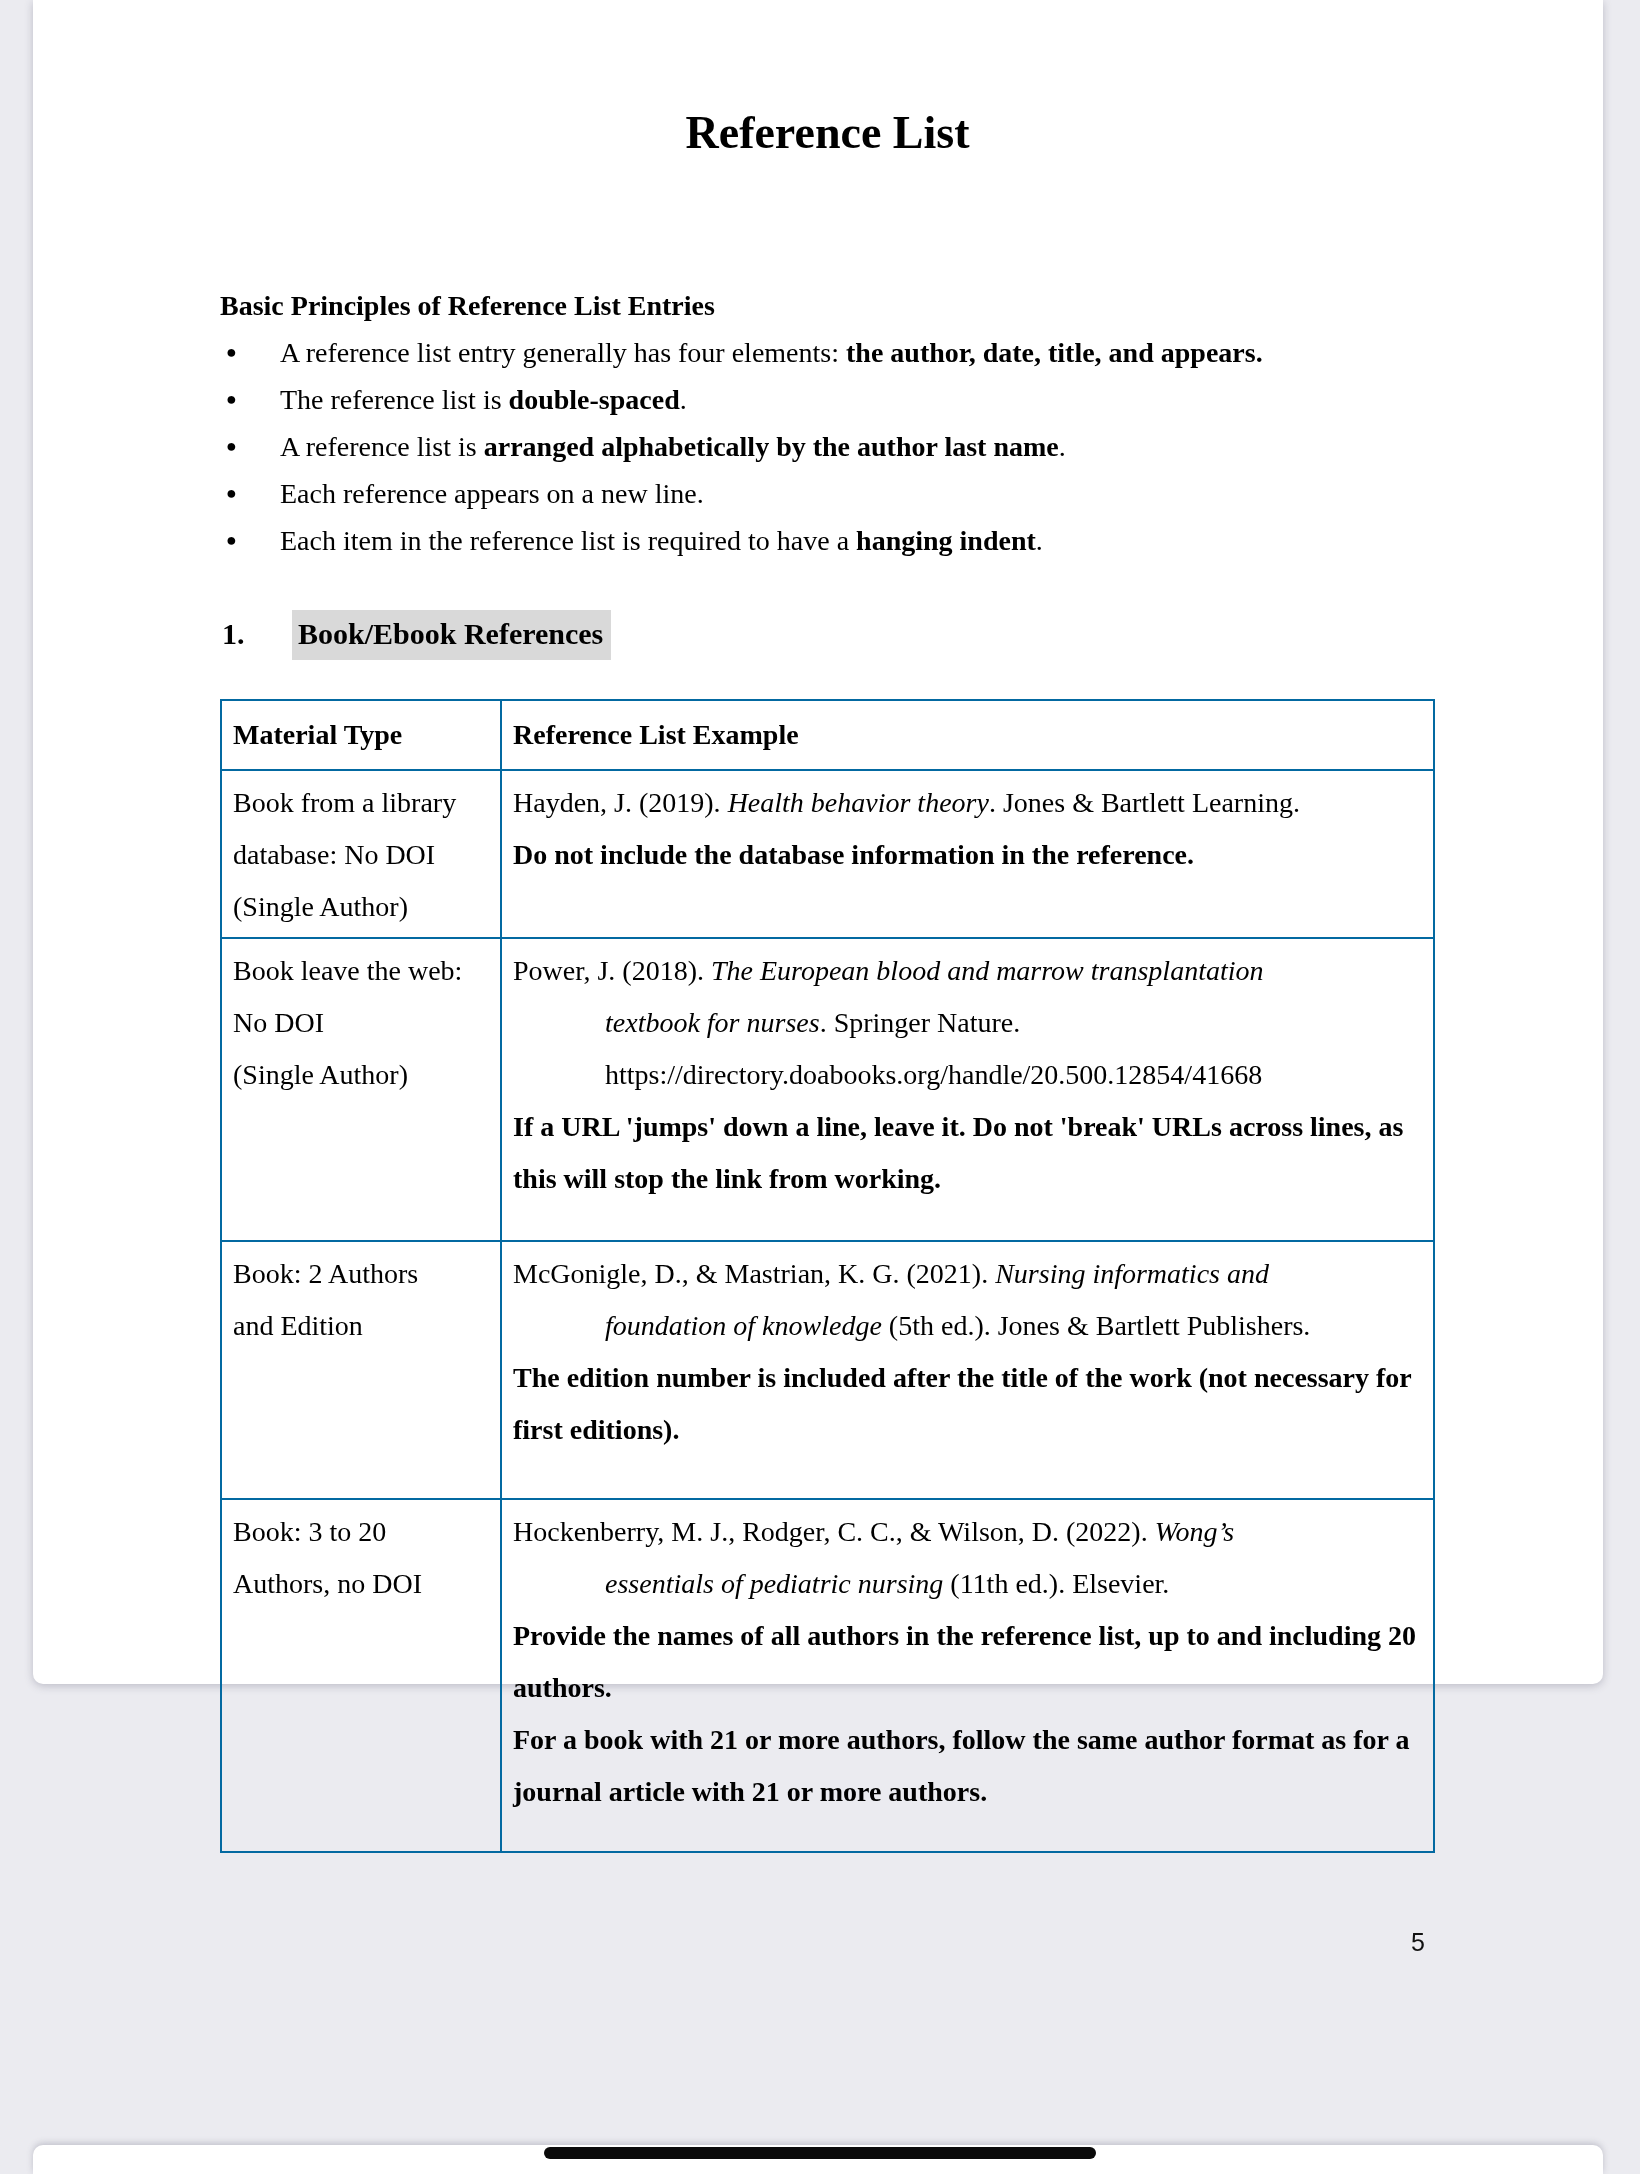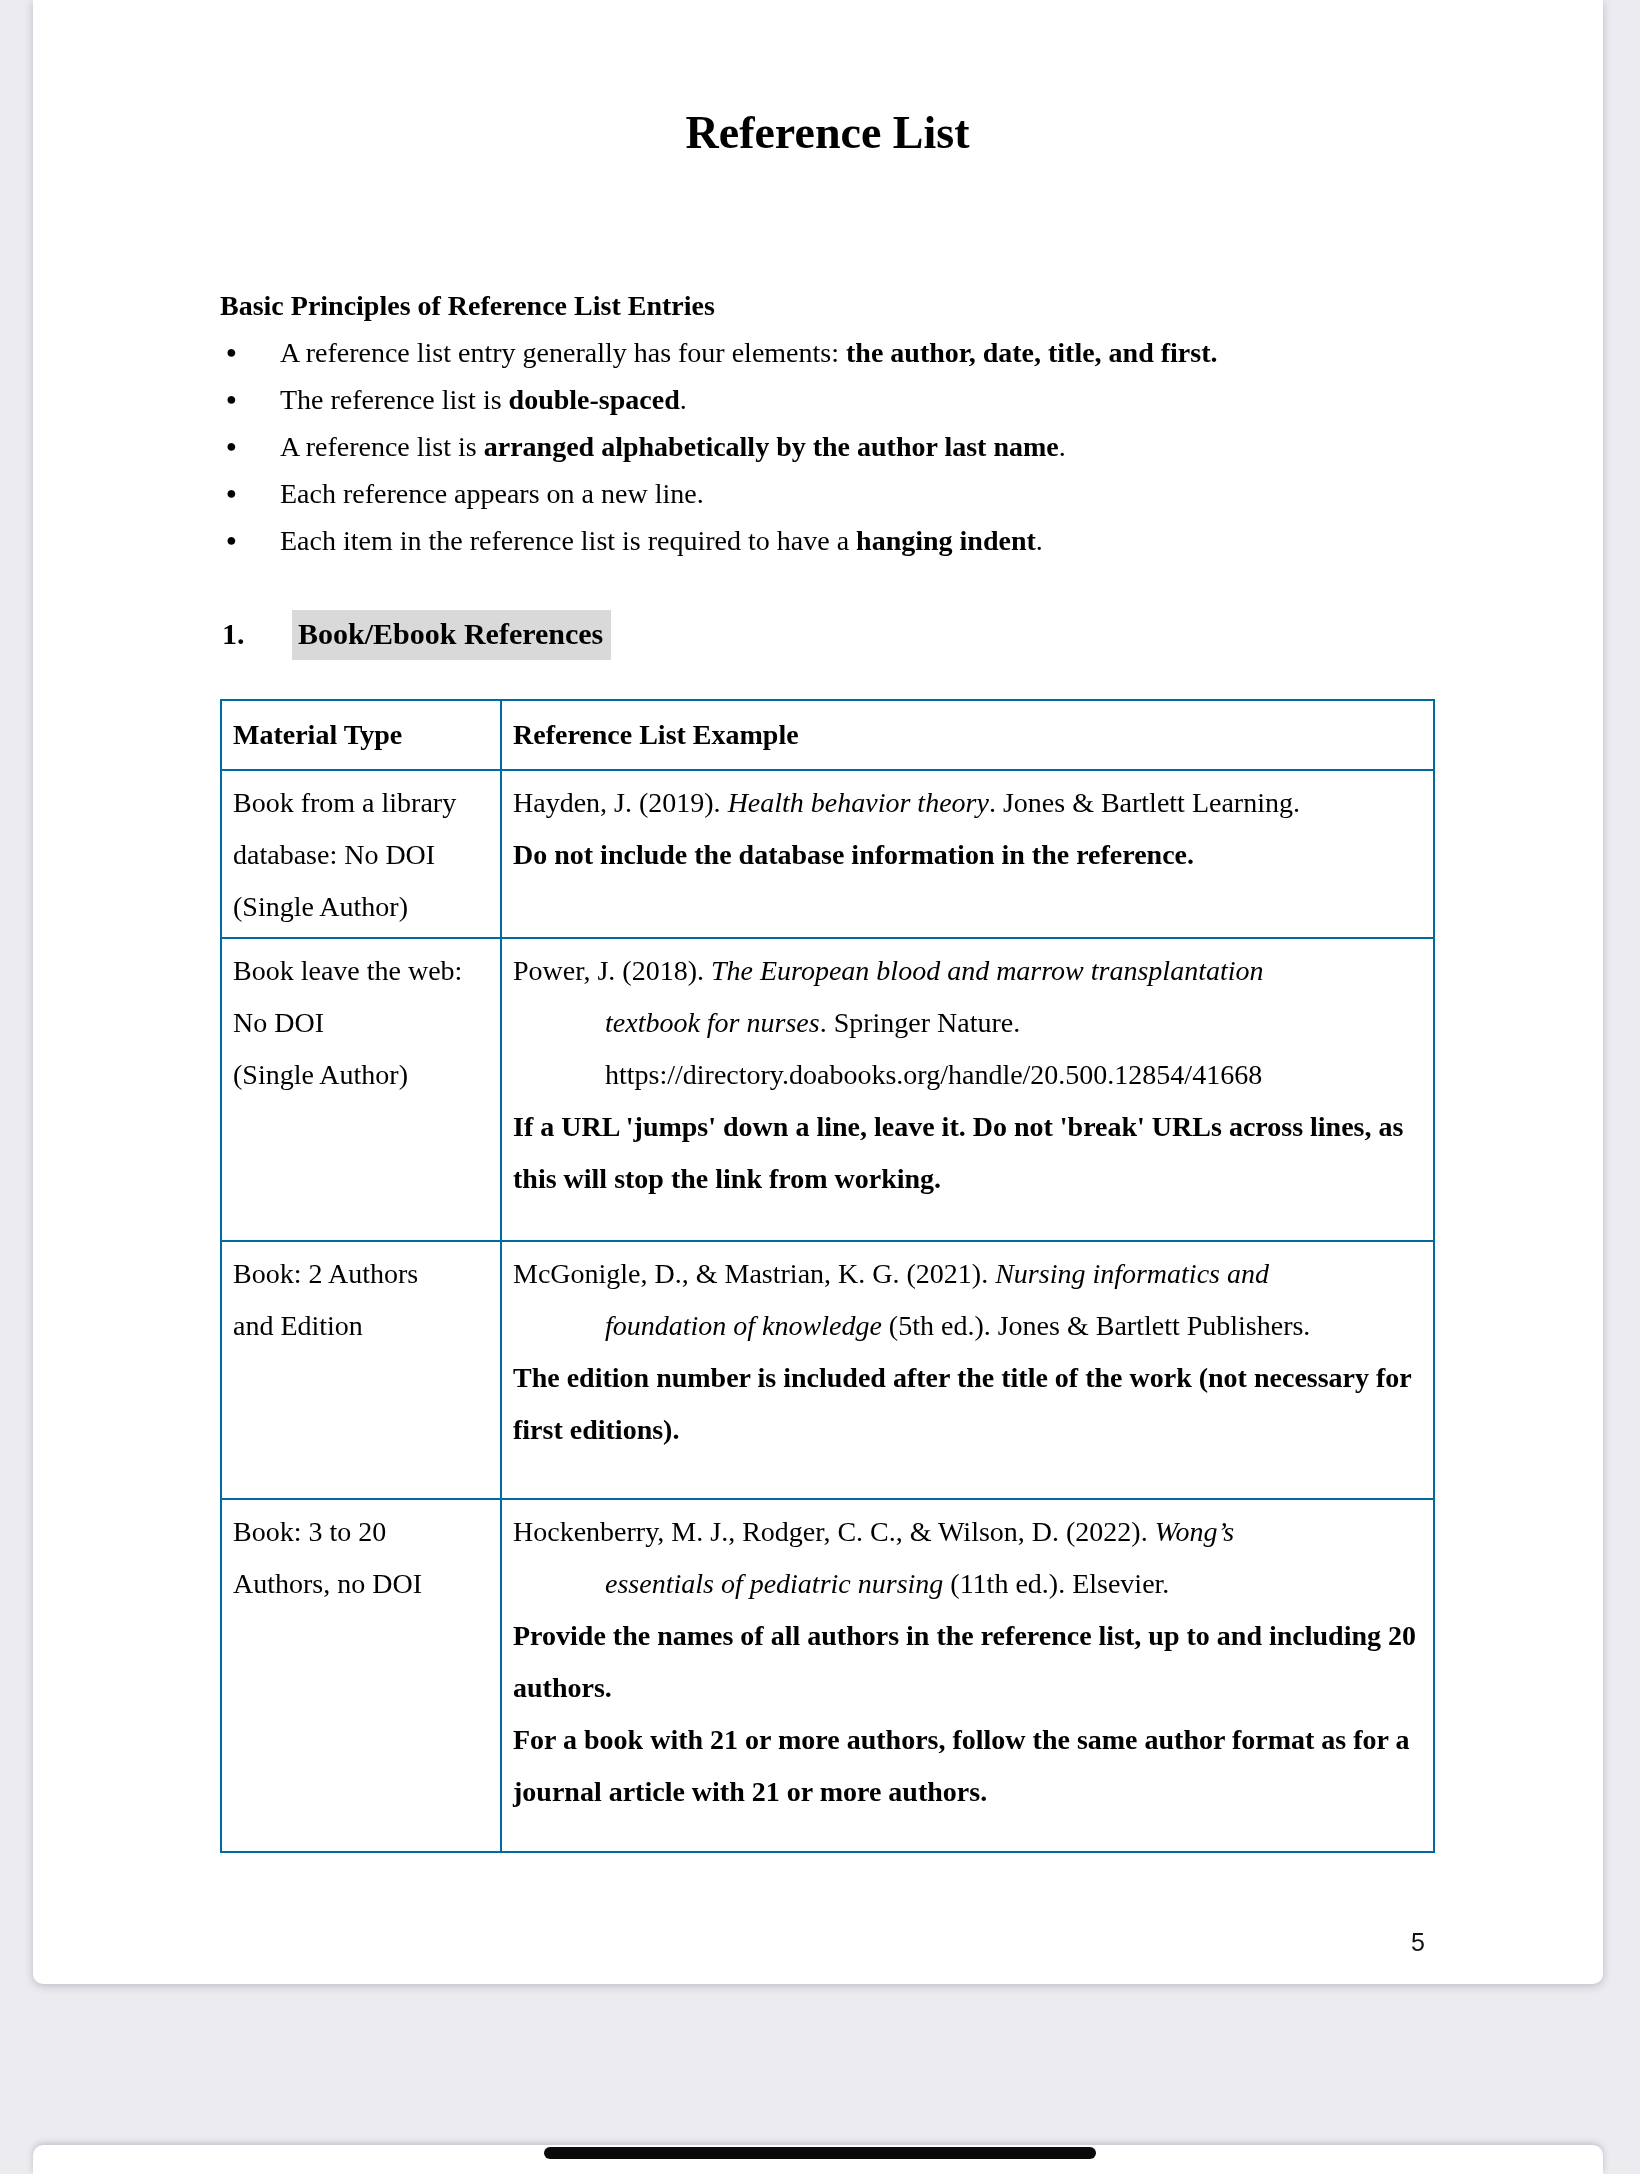--- a/index.html
+++ b/index.html
@@ -7,21 +7,21 @@
   body {
     position: relative;
     background: #ebebf0;
     font-family: "Liberation Serif", serif;
     color: #000;
     overflow: hidden;
   }
   .page {
     position: absolute;
     left: 33px; top: 0;
-    width: 1570px; height: 1984px;
+    width: 1570px; height: 1684px;
     background: #ffffff;
     border-radius: 0 0 10px 10px;
     box-shadow: 0 2px 8px rgba(70,70,95,0.28);
   }
   .page2 {
     position: absolute;
     left: 33px; top: 2145px;
     width: 1570px; height: 29px;
     background: #ffffff;
     border-radius: 10px 10px 0 0;
@@ -104,21 +104,21 @@
 <div class="page">
   <div class="content">
 
     <h1 class="doc-title">Reference List</h1>
 
     <section class="principles">
       <h2>Basic Principles of Reference List Entries</h2>
       <ul>
   <li class="bullet-item">
     <span class="bullet-glyph">●</span>
-    <span class="segs"><span>A reference list entry generally has four elements: </span><span class="b">the author, date, title, and first.</span></span>
+    <span class="segs"><span>A reference list entry generally has four elements: </span><span class="b">the author, date, title, and appears.</span></span>
   </li>
 
   <li class="bullet-item">
     <span class="bullet-glyph">●</span>
     <span class="segs"><span>The reference list is </span><span class="b">double-spaced</span><span>.</span></span>
   </li>
 
   <li class="bullet-item">
     <span class="bullet-glyph">●</span>
     <span class="segs"><span>A reference list is </span><span class="b">arranged alphabetically by the author last name</span><span>.</span></span>

